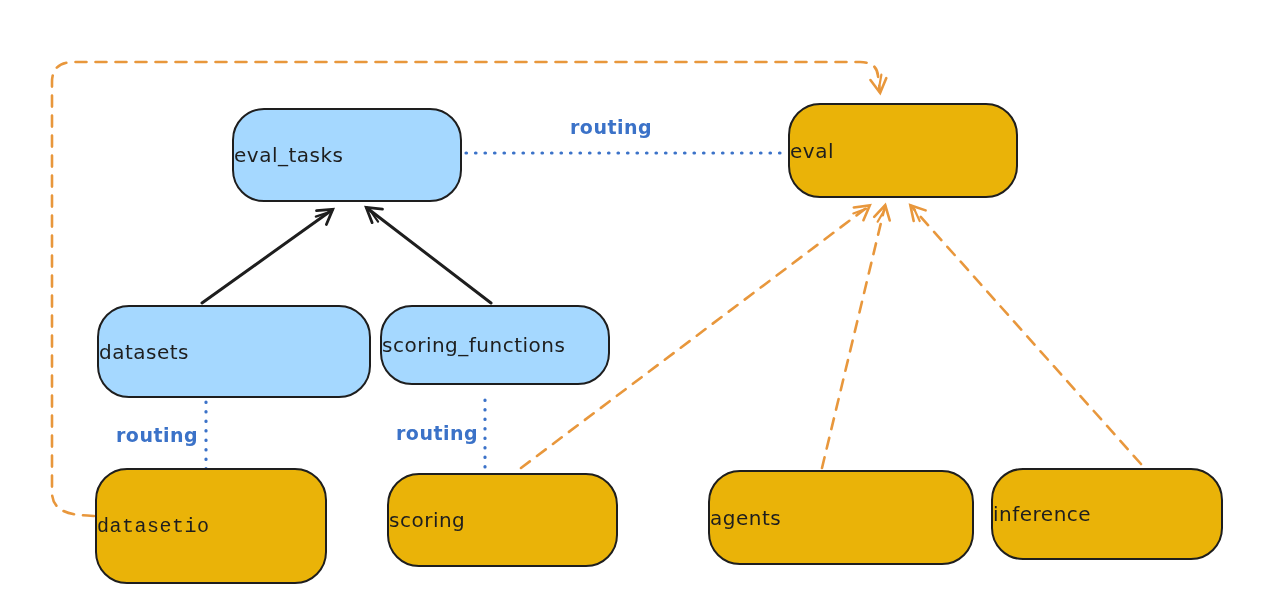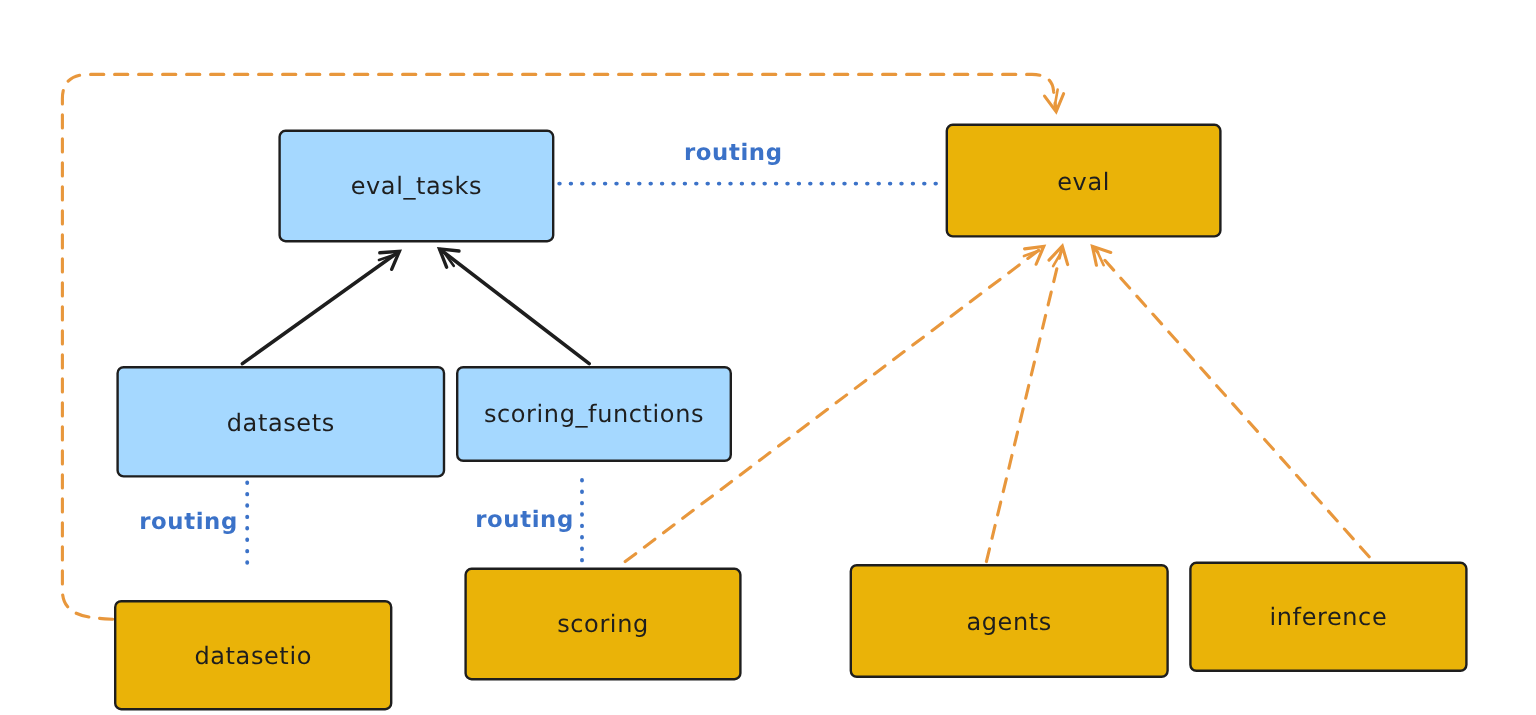--- a/index.html
+++ b/index.html
@@ -8,22 +8,22 @@
     width:1280px;height:596px;
     background:#ffffff;
     font-family:"DejaVu Sans","Liberation Sans",sans-serif;
     overflow:hidden;
   }
   .edges{position:absolute;left:0;top:0;width:1280px;height:596px;}
   .node{
     position:absolute;
     box-sizing:border-box;
     border:2.6px solid #1e1e1e;
-    border-radius:6px;
-    display:flex;align-items:center;justify-content:center;
+    border-radius:32px;
+    display:flex;align-items:center;justify-content:flex-start;
     font-size:20px;color:#1e1e1e;
     letter-spacing:0.5px;
     z-index:2;
   }
   .node.blue{background:#a5d8ff;}
   .node.green{background:#eab308;}
   .edge-label{
     position:absolute;
     font-size:19px;font-weight:bold;
     color:#3b72c8;
@@ -71,21 +71,21 @@
   </div>
 
   <div class="node blue" style="left:97px;top:305px;width:274px;height:93px;">
     <span>datasets</span>
   </div>
 
   <div class="node blue" style="left:380px;top:305px;width:230px;height:80px;">
     <span>scoring_functions</span>
   </div>
 
-  <div class="node green" style="left:95px;top:500px;width:232px;height:92px;">
+  <div class="node green" style="left:95px;top:468px;width:232px;height:116px;font-family:Liberation Mono, monospace;">
     <span>datasetio</span>
   </div>
 
   <div class="node green" style="left:387px;top:473px;width:231px;height:94px;">
     <span>scoring</span>
   </div>
 
   <div class="node green" style="left:708px;top:470px;width:266px;height:95px;">
     <span>agents</span>
   </div>

